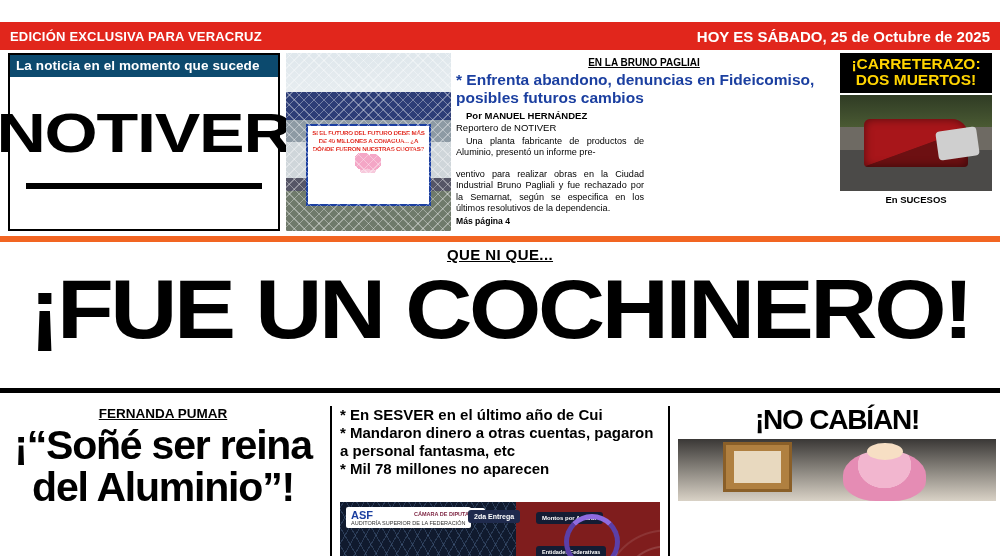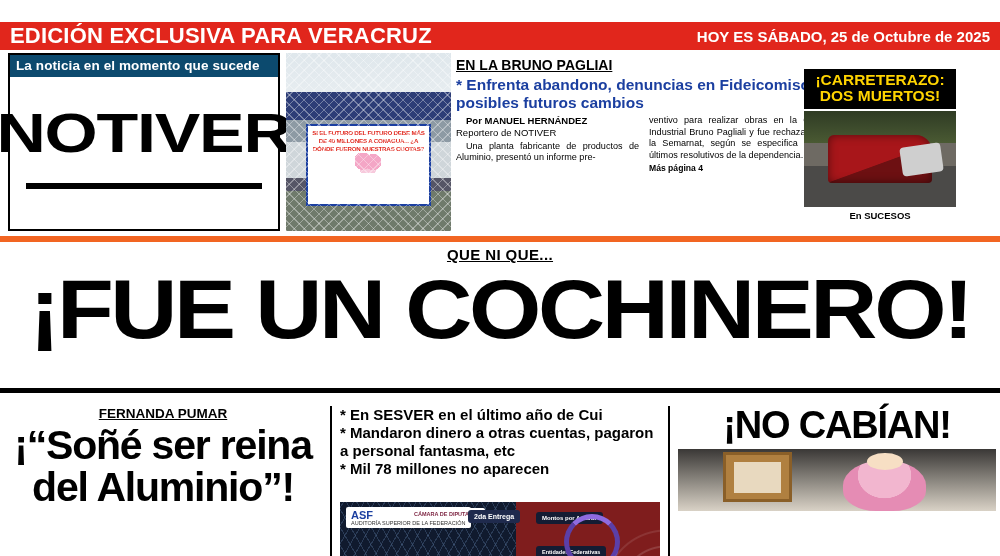--- a/index.html
+++ b/index.html
@@ -29,21 +29,21 @@
     background: #e1261c;
     display: flex;
     align-items: center;
     justify-content: space-between;
     padding: 0 10px;
     box-sizing: border-box;
   }
   .topbar .left {
     color: #ffffff;
     font-weight: bold;
-    font-size: 22px;
+    font-size: 13px;
     letter-spacing: .2px;
     white-space: nowrap;
   }
   .topbar .right {
     color: #ffffff;
     font-weight: bold;
     font-size: 15px;
     white-space: nowrap;
   }
 
@@ -141,23 +141,23 @@
     pointer-events:none;
   }
 
   
   .center-story {
     position: absolute;
     left: 456px; top: 0;
     width: 376px; height: 178px;
   }
   .kicker {
-    text-align: left;
-    font-weight: bold;
-    font-size: 14px;
+    text-align: center;
+    font-weight: bold;
+    font-size: 10px;
     text-decoration: underline;
     margin: 4px 0 3px 0;
   }
   .head-red {
     color: #e1261c;
     font-weight: bold;
     font-size: 25px;
     text-align: center;
     line-height: 1.03;
     letter-spacing: -.6px;
@@ -173,40 +173,41 @@
   .byline {
     font-size: 9.5px;
     font-weight: bold;
     line-height: 1.18;
     margin-bottom: 3px;
   }
   .byline .role { font-weight: normal; }
   .cols {
     display: flex;
     gap: 10px;
+    flex-direction: column;
   }
   .cols .col {
     font-size: 9.1px;
     line-height: 1.26;
     text-align: justify;
     width: 50%;
   }
   .cols .col.first { text-indent: 10px; }
   .more {
     text-align: left;
     font-weight: bold;
     font-size: 8.6px;
     margin-top: 2px;
   }
 
   
   .right-story {
     position: absolute;
-    left: 804px; top: 0;
-    width: 152px; height: 178px; margin-top: 16px;
+    left: 840px; top: 0;
+    width: 152px; height: 178px;
   }
   .rs-head {
     background: #000;
     color: #fff;
     font-weight: bold;
     font-size: 15.5px;
     line-height: 1.05;
     padding: 3px 4px 4px 4px;
     text-align: center;
   }
@@ -307,21 +308,21 @@
     margin-bottom: 4px;
   }
   .b-head {
     text-align: center;
     font-weight: bold;
     font-size: 41px;
     line-height: 1.02;
     letter-spacing: -1.2px;
   }
   .b-head.big {
-    font-size: 38px;
+    font-size: 28px;
   }
   .bullets {
     font-weight: bold;
     font-size: 15px;
     line-height: 1.16;
     margin: 0 0 24px 0;
   }
   .bullets div { margin-bottom: 1px; }
 
   

